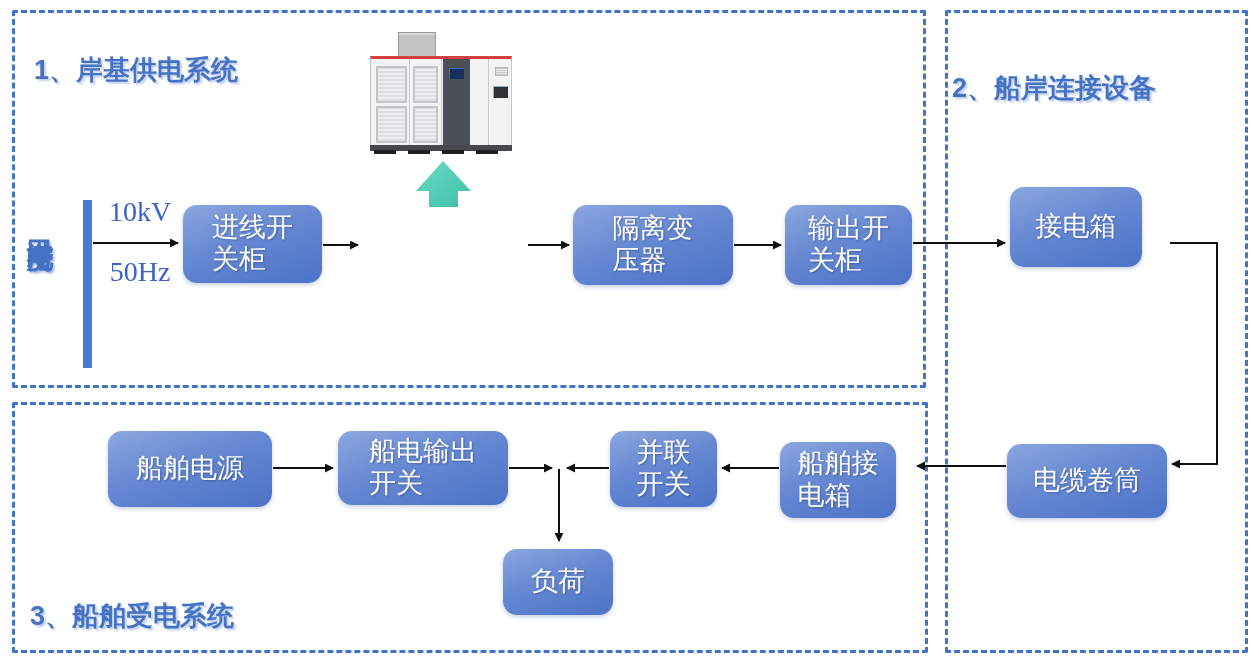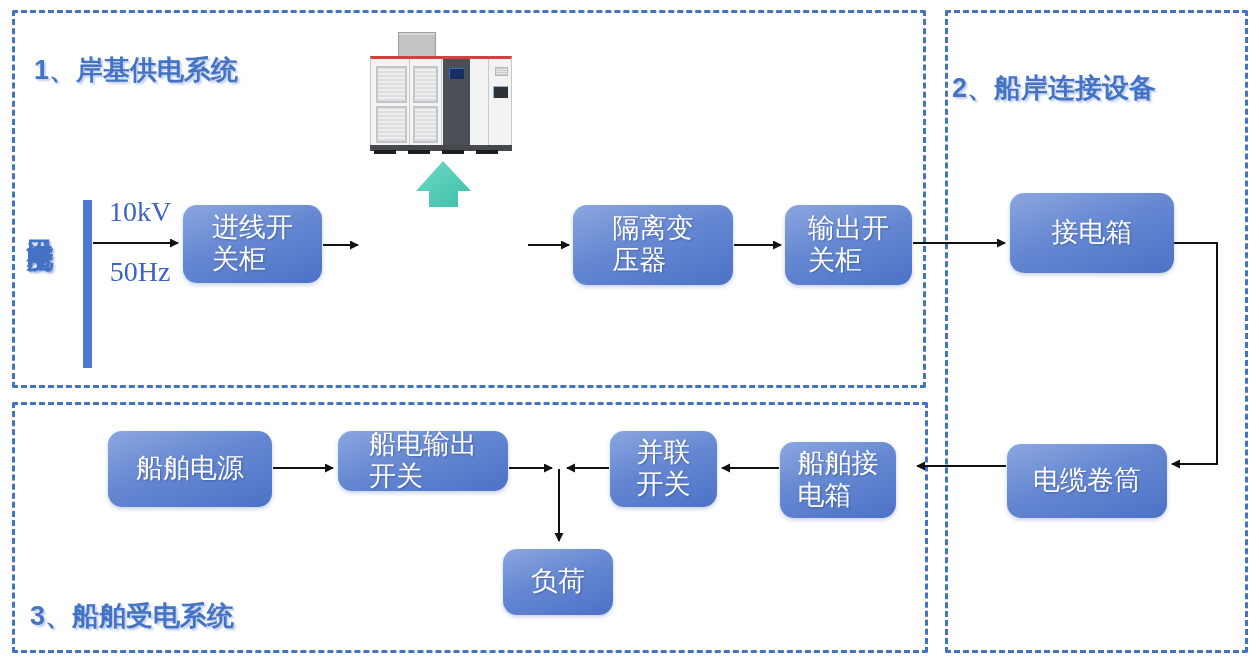--- a/index.html
+++ b/index.html
@@ -124,30 +124,30 @@
 关柜</span>
   </div>
   <div class="node" style="left:573px;top:205px;width:160px;height:80px">
     <span>隔离变
 压器</span>
   </div>
   <div class="node" style="left:785px;top:205px;width:127px;height:80px">
     <span>输出开
 关柜</span>
   </div>
-  <div class="node" style="left:1010px;top:193px;width:164px;height:80px">
+  <div class="node" style="left:1010px;top:187px;width:132px;height:80px">
     <span>接电箱</span>
   </div>
   <div class="node" style="left:1007px;top:444px;width:160px;height:74px">
     <span>电缆卷筒</span>
   </div>
   <div class="node" style="left:108px;top:431px;width:164px;height:76px">
     <span>船舶电源</span>
   </div>
-  <div class="node" style="left:338px;top:431px;width:170px;height:60px">
+  <div class="node" style="left:338px;top:431px;width:170px;height:74px">
     <span>船电输出
 开关</span>
   </div>
   <div class="node" style="left:610px;top:431px;width:107px;height:76px">
     <span>并联
 开关</span>
   </div>
   <div class="node" style="left:780px;top:442px;width:116px;height:76px">
     <span>船舶接
 电箱</span>

